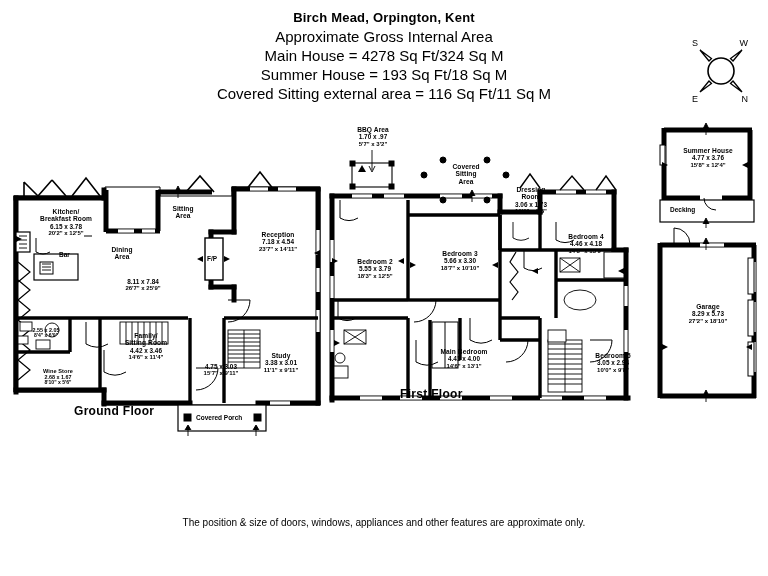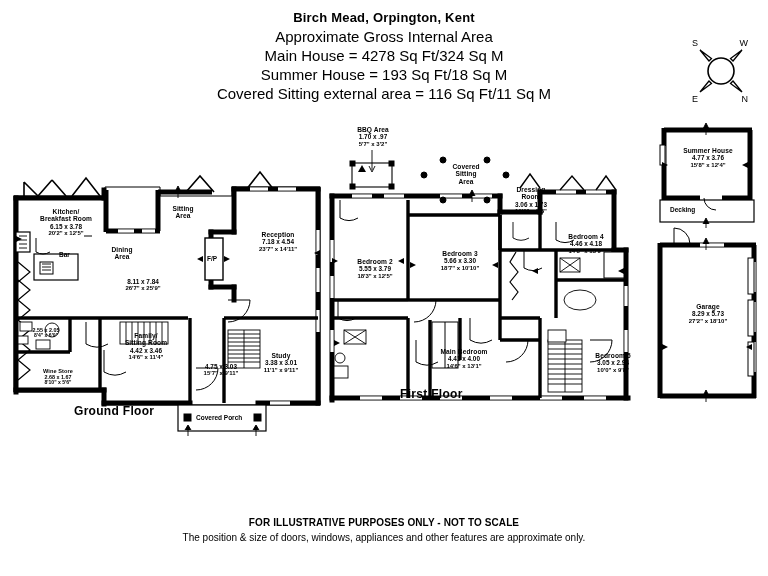--- a/index.html
+++ b/index.html
@@ -591,17 +591,16 @@
 
   <div class="boxlabel" style="left:670px; top:206px;">Decking</div>
 
   <div class="rlabel" style="left:672px; top:303px; width:72px;">
     <div class="nm">Garage</div>
     <div class="dm">8.29 x 5.73</div>
     <div class="dmi">27'2" x 18'10"</div>
   </div>
 
   <div class="footer">
-    <div class="f1">FOR ILLUSTRATIVE PURPOSES ONLY - NOT TO SCALE</div>
     <div class="f2">The position &amp; size of doors, windows, appliances and other features are approximate only.</div>
   </div>
 
 </div>
 
 </body></html>

